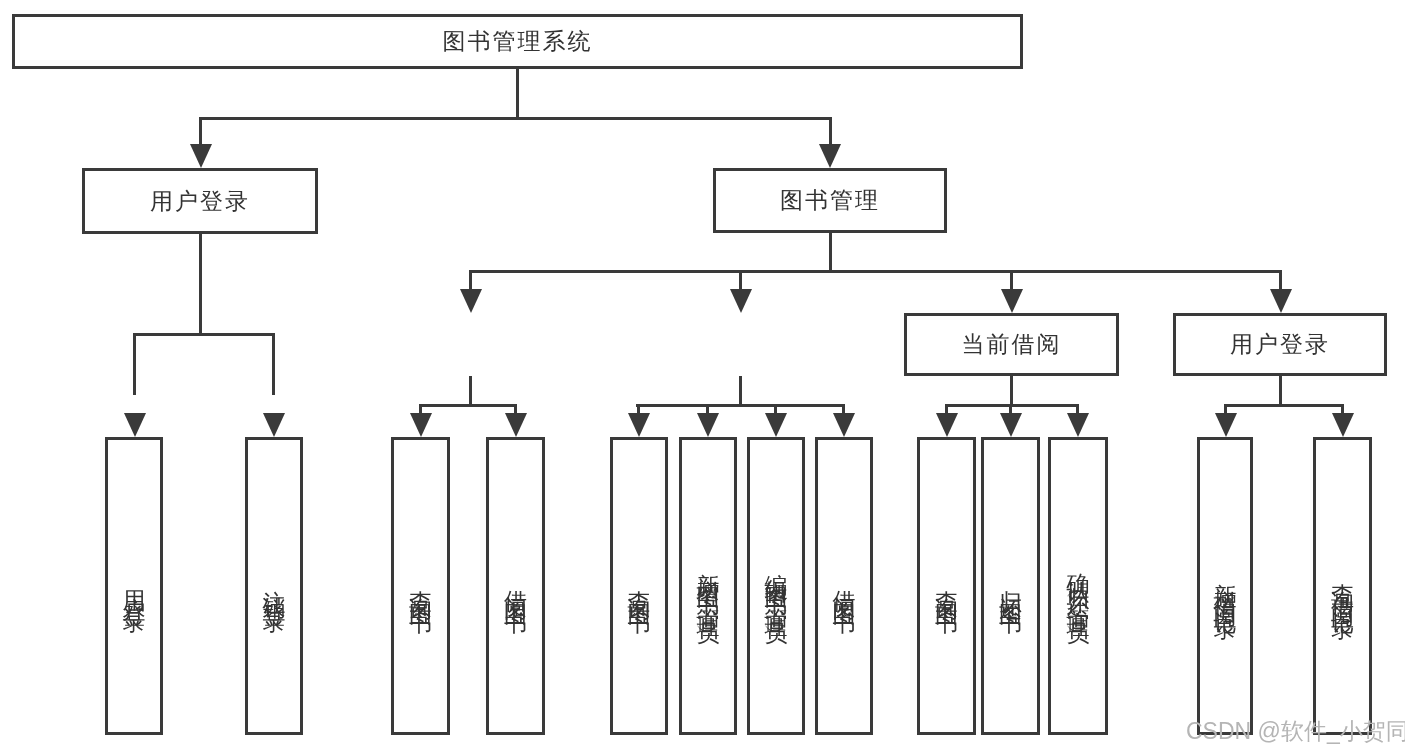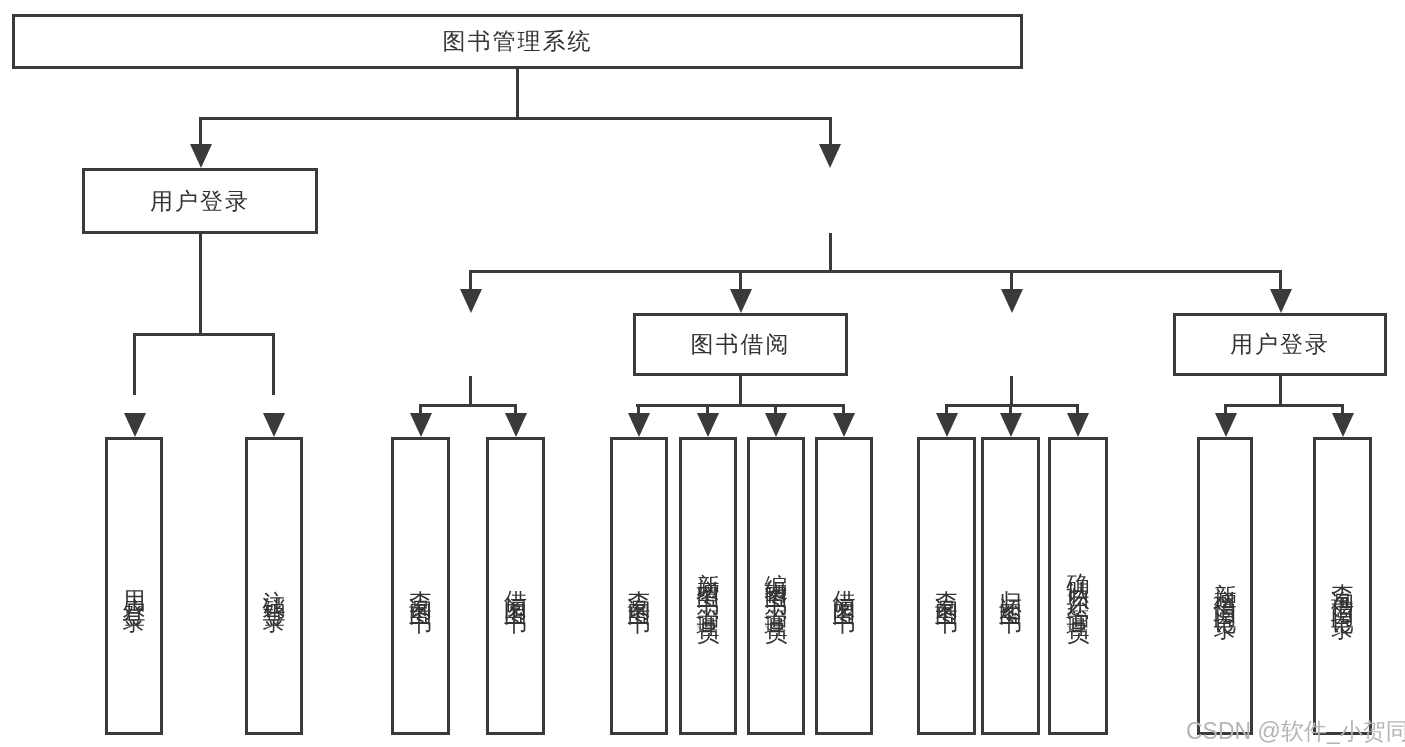--- a/index.html
+++ b/index.html
@@ -66,41 +66,44 @@
   <div class="vline" style="left:516px; top:69px; height:50px;"></div>
   <div class="hline" style="left:199px; top:117px; width:633px;"></div>
   <div class="vline" style="left:199px; top:117px; height:32px;"></div>
   <div class="arrowhead" style="left:190px; top:144px;"></div>
   <div class="vline" style="left:829px; top:117px; height:32px;"></div>
   <div class="arrowhead" style="left:819px; top:144px;"></div>
 
   <div class="box" style="left:82px; top:168px; width:236px; height:66px;">
     <span class="hlabel">用户登录</span>
   </div>
+  <div class="box" style="left:713px; top:168px; width:234px; height:65px;">
+    <span class="hlabel">图书管理</span>
+  </div>
 
   <div class="vline" style="left:199px; top:234px; height:102px;"></div>
   <div class="hline" style="left:133px; top:333px; width:142px;"></div>
   <div class="vline" style="left:133px; top:333px; height:62px;"></div>
   <div class="arrowhead" style="left:124px; top:413px;"></div>
   <div class="vline" style="left:272px; top:333px; height:62px;"></div>
   <div class="arrowhead" style="left:263px; top:413px;"></div>
 
   <div class="vline" style="left:829px; top:233px; height:40px;"></div>
   <div class="hline" style="left:469px; top:270px; width:813px;"></div>
   <div class="vline" style="left:469px; top:270px; height:24px;"></div>
   <div class="arrowhead" style="left:460px; top:289px;"></div>
   <div class="vline" style="left:739px; top:270px; height:24px;"></div>
   <div class="arrowhead" style="left:730px; top:289px;"></div>
   <div class="vline" style="left:1010px; top:270px; height:24px;"></div>
   <div class="arrowhead" style="left:1001px; top:289px;"></div>
   <div class="vline" style="left:1279px; top:270px; height:24px;"></div>
   <div class="arrowhead" style="left:1270px; top:289px;"></div>
 
-  <div class="box" style="left:633px; top:313px; width:215px; height:63px;">
-    <span class="hlabel">图书借阅</span>
+  <div class="box" style="left:904px; top:313px; width:215px; height:63px;">
+    <span class="hlabel">当前借阅</span>
   </div>
   <div class="box" style="left:1173px; top:313px; width:214px; height:63px;">
     <span class="hlabel">用户登录</span>
   </div>
 
   <div class="vline" style="left:469px; top:376px; height:31px;"></div>
   <div class="hline" style="left:419px; top:404px; width:98px;"></div>
   <div class="vline" style="left:419px; top:404px; height:14px;"></div>
   <div class="arrowhead" style="left:410px; top:413px;"></div>
   <div class="vline" style="left:514px; top:404px; height:14px;"></div>

